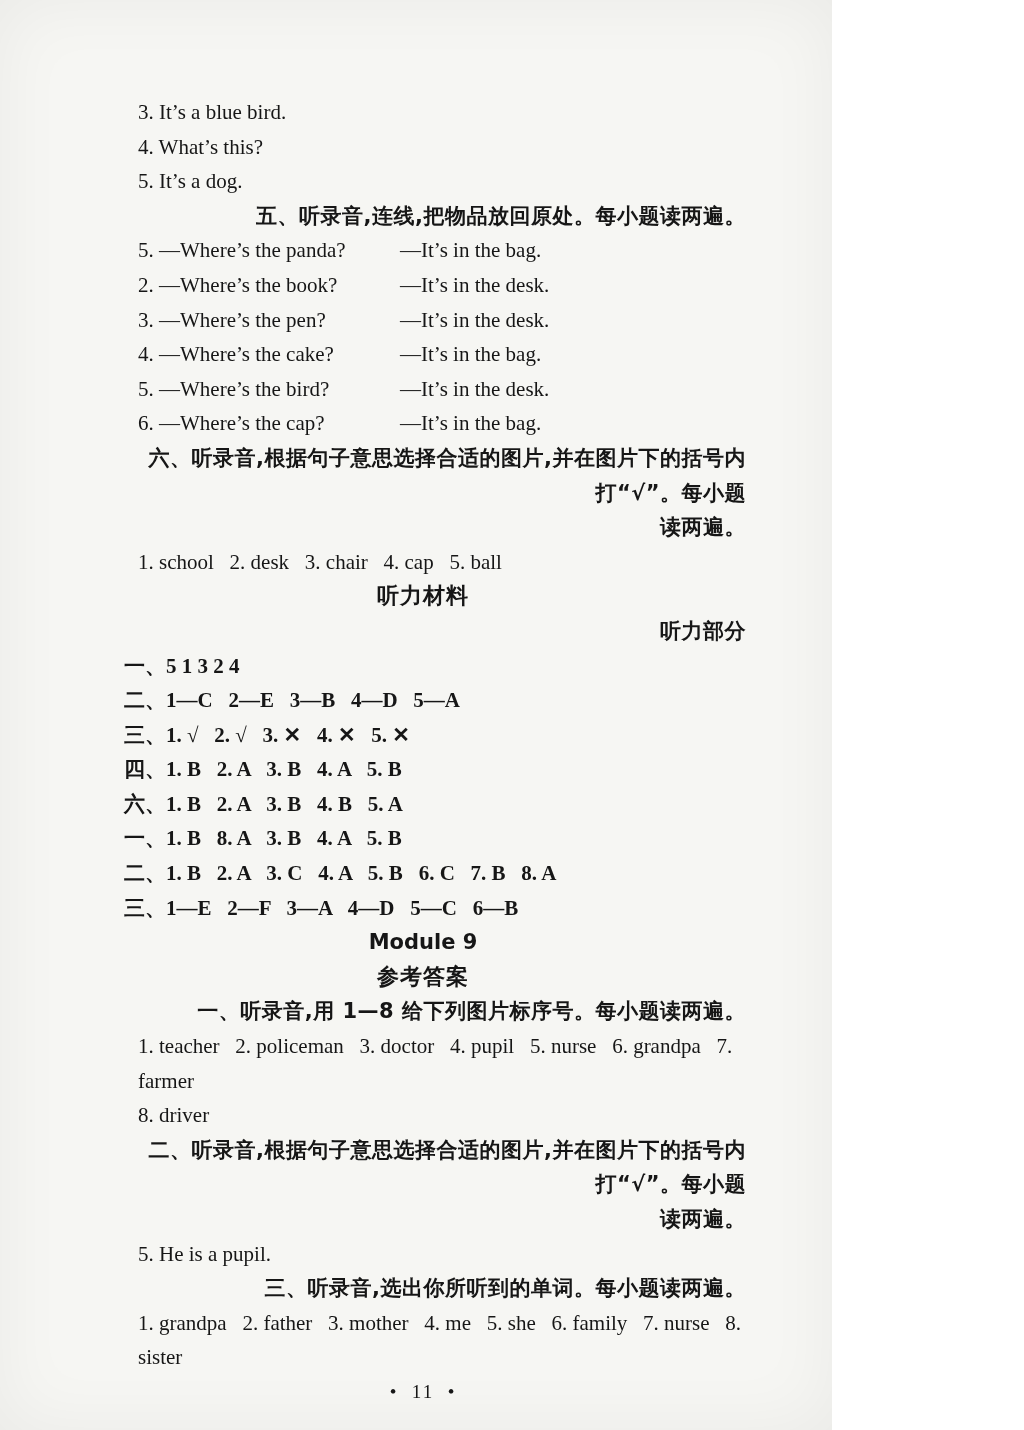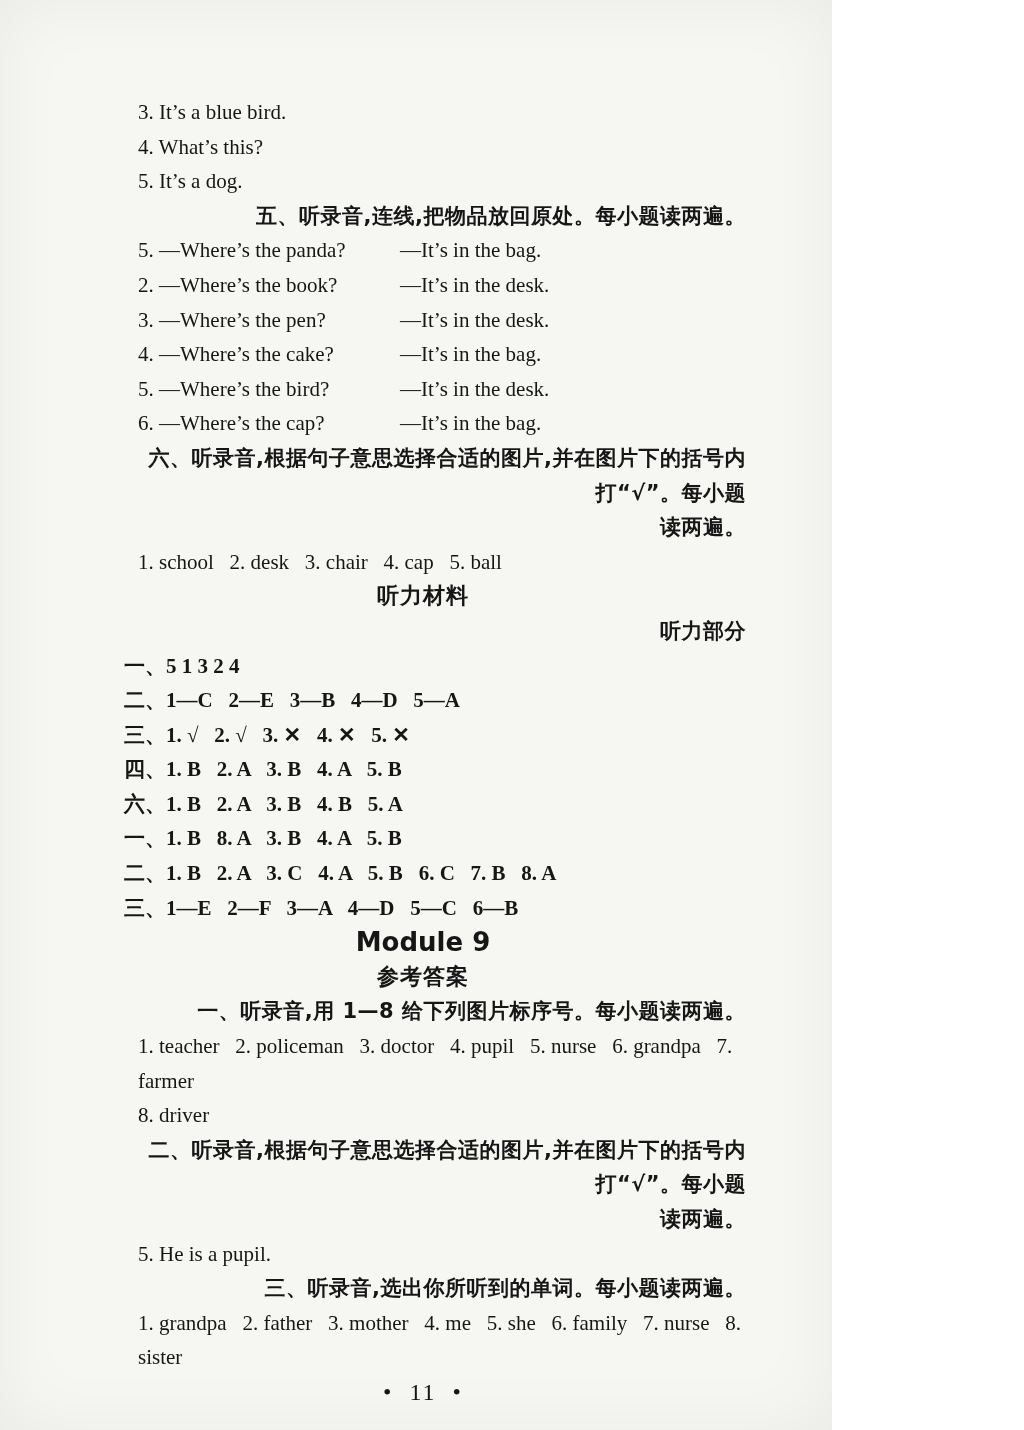--- a/index.html
+++ b/index.html
@@ -31,30 +31,30 @@
   }
   .title-cn {
     font-family: "DejaVu Sans", "Liberation Sans", sans-serif;
     font-weight: bold;
     font-size: 22px;
     letter-spacing: 1px;
   }
   .module-title {
     font-family: "DejaVu Sans", "Liberation Sans", sans-serif;
     font-weight: bold;
-    font-size: 26px;
+    font-size: 21px;
   }
   .answer-row {
     font-weight: bold;
     margin-left: 24px;
   }
   .qa { display: flex; }
   .qa .q { flex: none; width: 262px; }
   .footer-line {
-    font-size: 24px;
+    font-size: 19px;
     letter-spacing: 2px;
   }
 </style>
 </head>
 <body>
 
 <div class="page">
   <div class="content">
 
     <div class="line indent">3. It’s a blue bird.</div>

